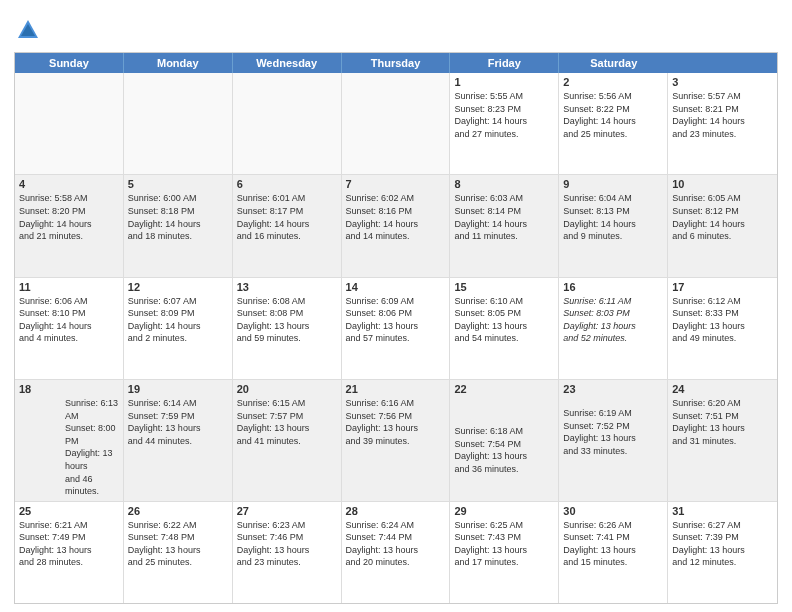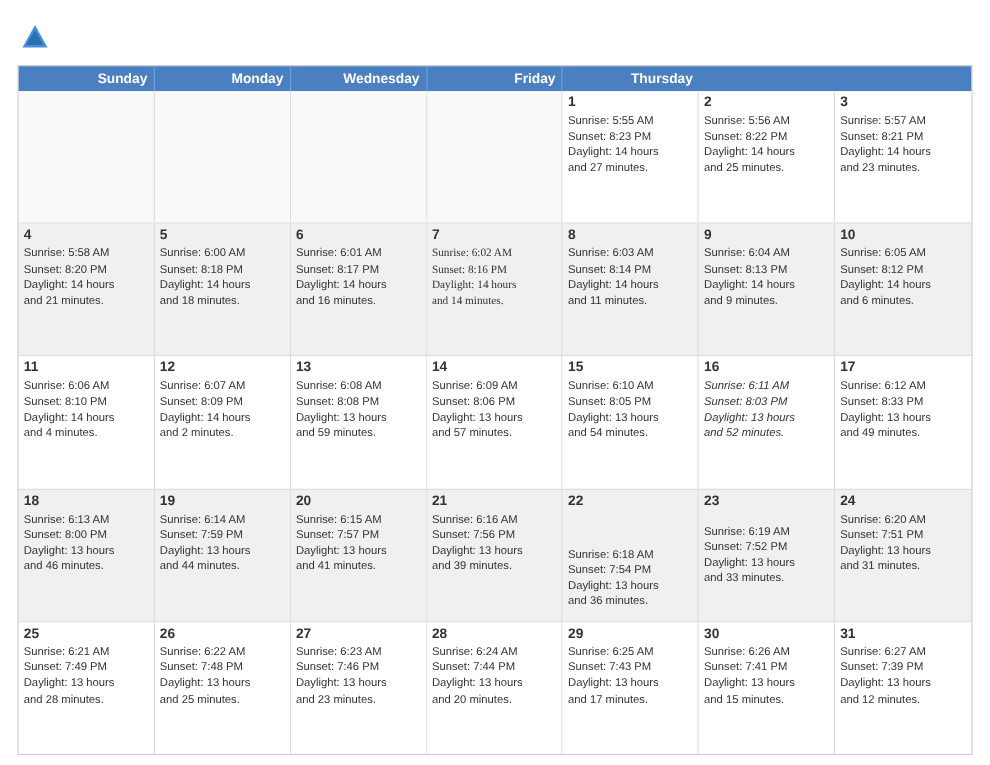--- a/index.html
+++ b/index.html
@@ -71,21 +71,21 @@
       display: grid;
       grid-template-columns: repeat(7, 1fr);
       background: #4a7fc1;
     }
     .cal-header-cell {
       color: #fff;
       font-size: 11px;
       font-weight: bold;
       padding: 4px 5px;
       border-right: 1px solid #6a9fd1;
-      text-align: right;
+      text-align: center;
     }
     .cal-header-cell:last-child { border-right: none; }
     .cal-body {
       flex: 1;
       display: flex;
       flex-direction: column;
     }
     .cal-row {
       display: grid;
       grid-template-columns: repeat(7, 1fr);
@@ -136,22 +136,23 @@
       <div class="month-title"></div>
       <div class="location"></div>
     </div>
   </div>
 
   <div class="calendar">
     <div class="cal-header" id="cal-header">
         <div class="cal-header-cell">Sunday</div>
         <div class="cal-header-cell">Monday</div>
         <div class="cal-header-cell">Wednesday</div>
+        <div class="cal-header-cell">Thursday</div>
         <div class="cal-header-cell">Friday</div>
-        <div class="cal-header-cell">Thursday</div>
+        <div class="cal-header-cell">Saturday</div>
       </div>
     <div class="cal-body" id="cal-body">
         <div class="cal-row">
           <div class="cal-cell empty"></div>
           <div class="cal-cell empty"></div>
           <div class="cal-cell empty"></div>
           <div class="cal-cell empty"></div>
           <div class="cal-cell">
             <span class="day-num">1</span>
             <div class="cell-info" style="white-space: pre-line;">Sunrise: 5:55 AM
@@ -191,21 +192,21 @@
           </div>
           <div class="cal-cell shaded">
             <span class="day-num">6</span>
             <div class="cell-info" style="white-space: pre-line;">Sunrise: 6:01 AM
 Sunset: 8:17 PM
 Daylight: 14 hours
 and 16 minutes.</div>
           </div>
           <div class="cal-cell shaded">
             <span class="day-num">7</span>
-            <div class="cell-info" style="white-space: pre-line; font-family: Liberation Serif, serif;">Sunrise: 6:02 AM
+            <div class="cell-info" style="white-space: pre-line;">Sunrise: 6:02 AM
 Sunset: 8:16 PM
 Daylight: 14 hours
 and 14 minutes.</div>
           </div>
           <div class="cal-cell shaded">
             <span class="day-num">8</span>
             <div class="cell-info" style="white-space: pre-line;">Sunrise: 6:03 AM
 Sunset: 8:14 PM
 Daylight: 14 hours
 and 11 minutes.</div>
@@ -272,21 +273,21 @@
             <span class="day-num">17</span>
             <div class="cell-info" style="white-space: pre-line;">Sunrise: 6:12 AM
 Sunset: 8:33 PM
 Daylight: 13 hours
 and 49 minutes.</div>
           </div>
         </div>
         <div class="cal-row">
           <div class="cal-cell shaded">
             <span class="day-num">18</span>
-            <div class="cell-info" style="white-space: pre-line;">Sunrise: 6:13 AM
+            <div class="cell-info" style="white-space: pre-line; margin-left: 46px;">Sunrise: 6:13 AM
 Sunset: 8:00 PM
 Daylight: 13 hours
 and 46 minutes.</div>
           </div>
           <div class="cal-cell shaded">
             <span class="day-num">19</span>
             <div class="cell-info" style="white-space: pre-line;">Sunrise: 6:14 AM
 Sunset: 7:59 PM
 Daylight: 13 hours
 and 44 minutes.</div>

